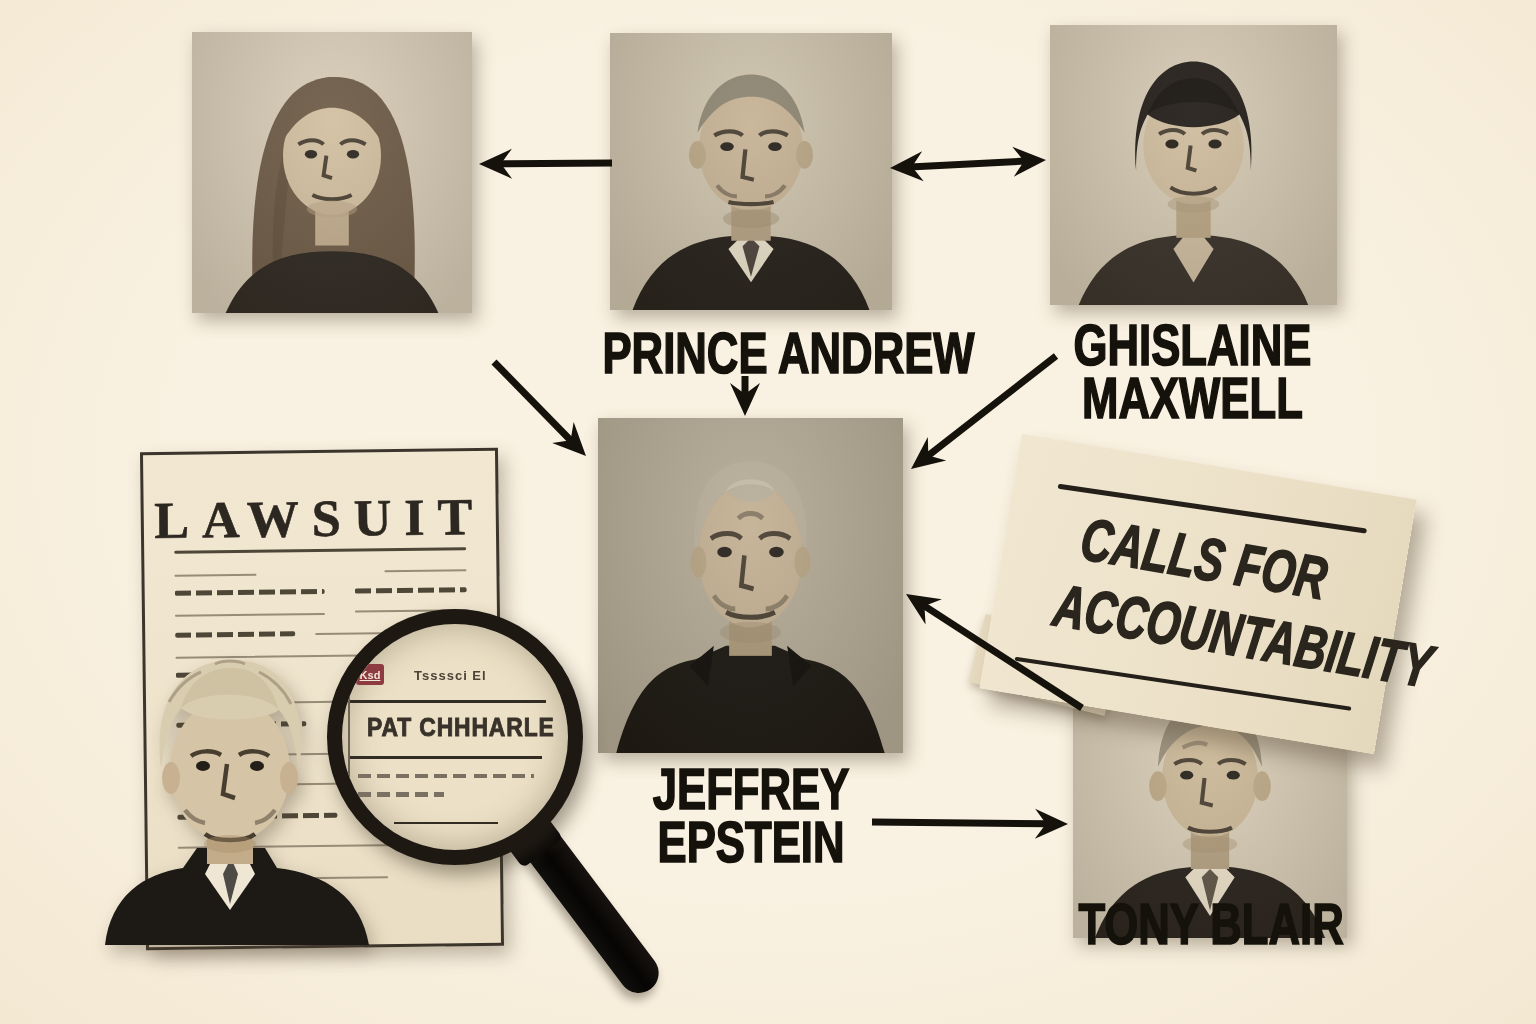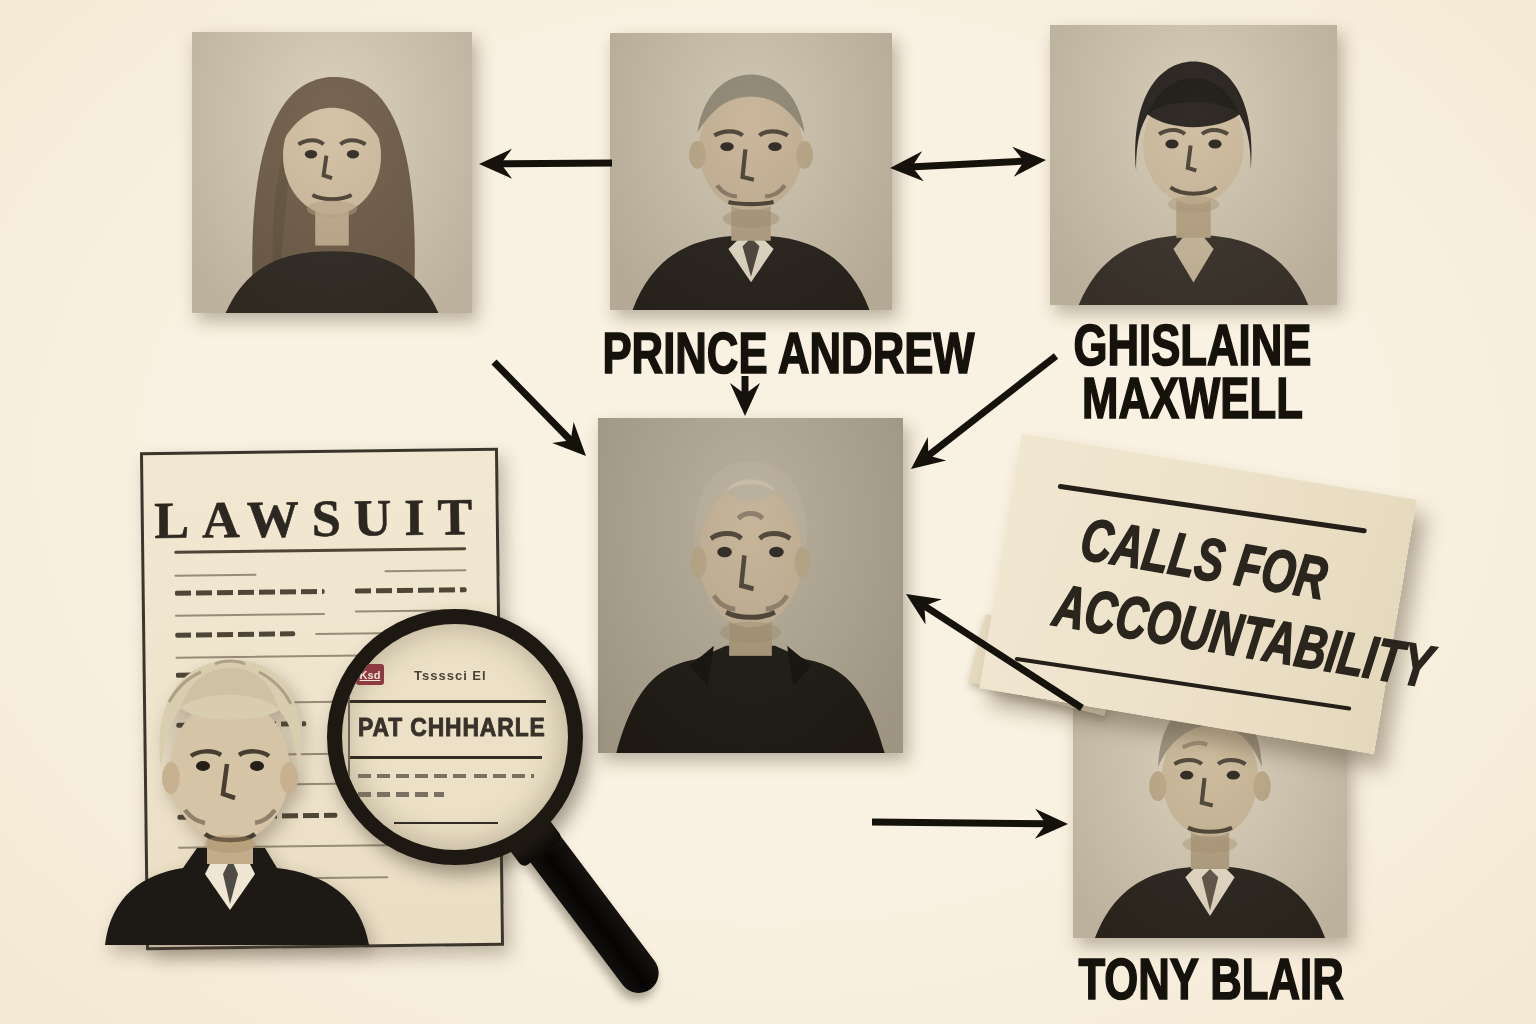--- a/index.html
+++ b/index.html
@@ -249,39 +249,43 @@
   </div>
 
   <div class="handle"></div>
   <div class="collar"></div>
   <div class="lens">
     <div class="lens-inner">
       <div class="vline" style="left:6px;top:0;height:226px;"></div>
       <div class="badge" style="left: 14px; top: 40px; width: 28px; height: 21px; font-size: 11px; background: rgb(141, 58, 64); text-decoration: underline;">Ksd</div>
       <div class="lens-head" style="left:72px;top:44px;font-size:13px;">Tssssci El</div>
       <div class="lrule" style="left:8px;top:76px;width:196px;height:3px;"></div>
-      <div class="lens-name" style="left:16px;top:88px;font-size:26px;">
+      <div class="lens-name" style="left:25px;top:88px;font-size:26px;">
         <span class="cond">PAT CHHHARLE</span>
       </div>
       <div class="lrule" style="left:8px;top:132px;width:192px;height:2.5px;"></div>
       <div class="lgarble" style="left:16px;top:150px;width:108px;"></div>
       <div class="lgarble" style="left:132px;top:150px;width:60px;"></div>
       <div class="lgarble" style="left:16px;top:168px;width:86px;height:5px;"></div>
       <div class="lrule" style="left:52px;top:198px;width:104px;height:2px;"></div>
     </div>
   </div>
 
   <div class="caption" style="left:550px;top:326px;width:400px;">
     <span class="cond">PRINCE ANDREW</span>
   </div>
   <div class="caption" style="left:1012px;top:318px;width:360px;">
     <span class="cond"><span>GHISLAINE</span><br>
     <span>MAXWELL</span></span>
   </div>
-  <div class="caption" style="left:1011px;top:952px;width:400px;">
+  <div class="caption" style="left:571px;top:762px;width:360px;">
+    <span class="cond"><span>JEFFREY</span><br>
+    <span>EPSTEIN</span></span>
+  </div>
+  <div class="caption" style="left:1011px;top:897px;width:400px;">
     <span class="cond">TONY BLAIR</span>
   </div>
 
   <svg id="arrows" width="1536" height="1024" viewBox="0 0 1536 1024">
       <g>
         <line x1="612" y1="163" x2="498.999434700886" y2="163.84962831051965" stroke="#15120c" stroke-width="7"></line>
         <path d="M479,164 L511.8862884893516,148.7523106866929 L500.9993781709746,163.83459114157162 L512.1118460235722,178.75146273802193 Z" fill="#15120c"></path>
       </g>
       <g>
         <line x1="909.9737532695318" y1="166.97570496053683" x2="1026.0262467304683" y2="161.02429503946317" stroke="#15120c" stroke-width="7"></line>

